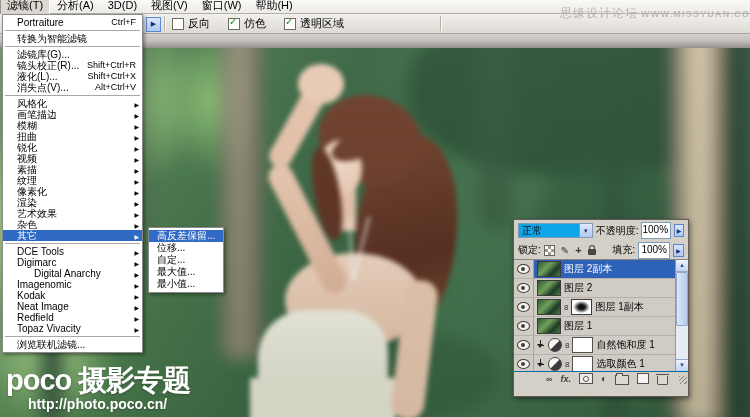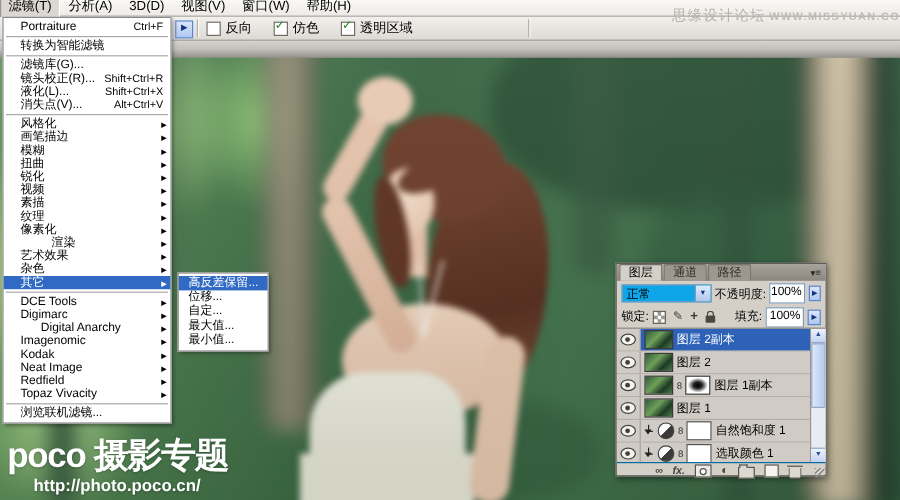--- a/index.html
+++ b/index.html
@@ -309,21 +309,21 @@
     </div>
     <div class="m-item">
       <div class="m-label" style="display: inline-block;">纹理</div>
       <div class="m-arrow">▶</div>
     </div>
     <div class="m-item">
       <div class="m-label" style="display: inline-block;">像素化</div>
       <div class="m-arrow">▶</div>
     </div>
     <div class="m-item">
-      <div class="m-label" style="display: inline-block; margin-left: 26px;">渲染</div>
+      <div class="m-label" style="display: inline-block;">渲染</div>
       <div class="m-arrow">▶</div>
     </div>
     <div class="m-item">
       <div class="m-label" style="display: inline-block;">艺术效果</div>
       <div class="m-arrow">▶</div>
     </div>
     <div class="m-item">
       <div class="m-label" style="display: inline-block;">杂色</div>
       <div class="m-arrow">▶</div>
     </div>
@@ -382,27 +382,20 @@
     </div>
     <div class="m-item">
       <div class="m-label" style="display: inline-block;">最大值...</div>
     </div>
     <div class="m-item">
       <div class="m-label" style="display: inline-block;">最小值...</div>
     </div>
   </div>
 
 <div id="layers-panel">
-  <div class="p-tabs">
-
-  <div class="p-tab active">图层</div>
-      <div class="p-tab inactive">通道</div>
-      <div class="p-tab inactive">路径</div>
-      <div class="p-menu-icon">▾≡</div>
-    </div>
   <div class="p-row p-blendrow">
     <div class="p-select">
       <span class="sel-label">正常</span>
       <span class="sel-arrow">▾</span>
     </div>
     <span class="p-label">不透明度:</span>
     <span class="p-valuebox">100%</span>
     <span class="p-spin">▶</span>
   </div>
   <div class="p-row p-lockrow">

